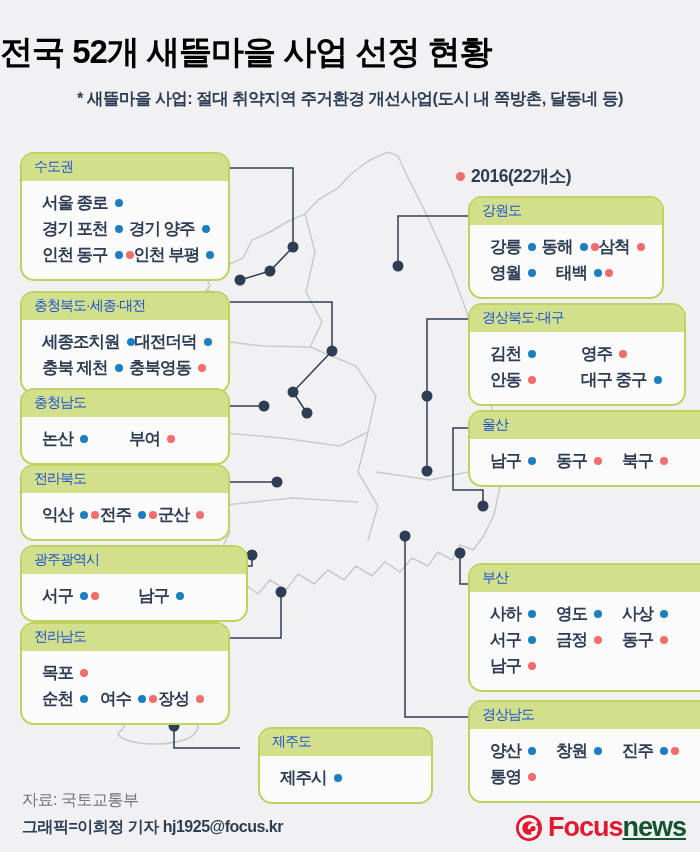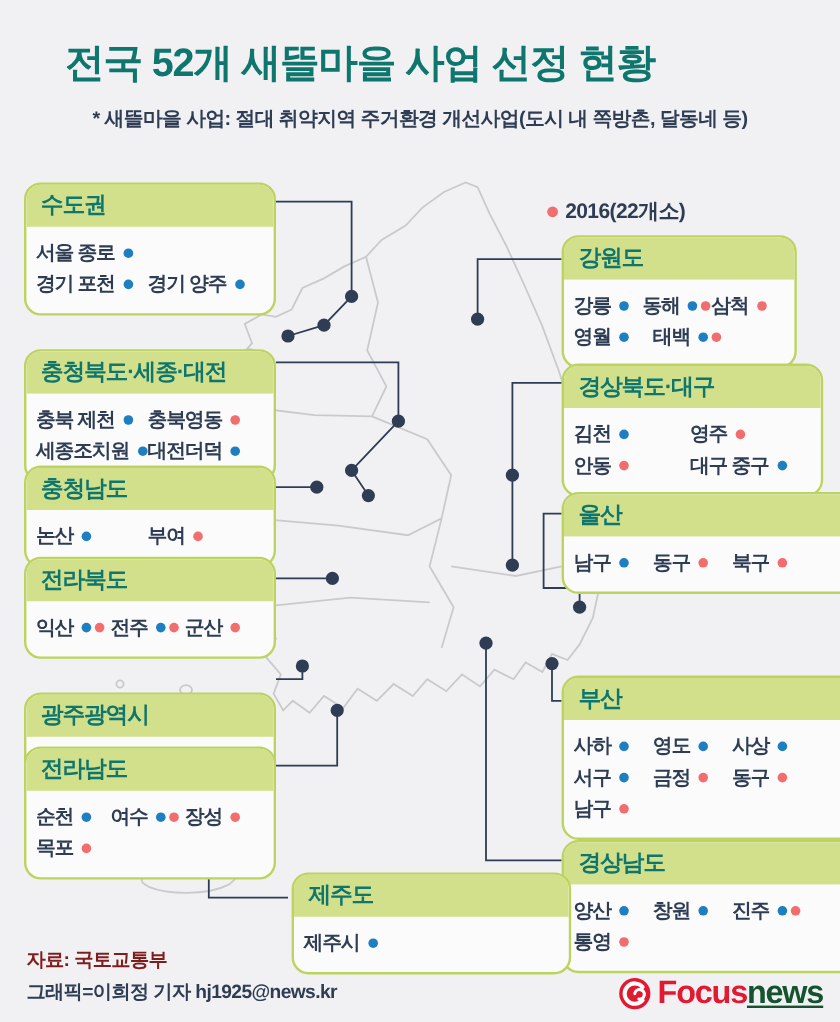--- a/index.html
+++ b/index.html
@@ -3,22 +3,22 @@
 <meta charset="utf-8">
 <style>
   html,body{margin:0;padding:0;}
   body{
     width:700px;height:852px;position:relative;overflow:hidden;
     background:#f1f1f3;
     font-family:"Liberation Sans","DejaVu Sans",sans-serif;
     color:#2e3d54;
   }
   .page-title{
-    position:absolute;top:30px;left:0;width:600px;text-align:center;
-    font-size:33px;letter-spacing:-1px;font-weight:600;color:#0f766e;white-space:nowrap;
+    position:absolute;top:30px;left:0;width:600px;text-align:left;
+    font-size:33px;letter-spacing:-1px;font-weight:600;color:#000000;white-space:nowrap;
   }
   .page-title .hv{font-weight:800;}
   .page-subtitle{
     position:absolute;top:88px;left:0;width:700px;text-align:center;
     font-size:16.5px;font-weight:600;color:#2e3d54;letter-spacing:-0.5px;
   }
   .legend{
     position:absolute;top:164px;left:456px;display:flex;gap:16px;align-items:center;
     font-size:17.5px;font-weight:700;color:#2e3d54;letter-spacing:-0.5px;white-space:nowrap;
   }
@@ -27,31 +27,31 @@
   .db{background:#1e7ec2;}
   .dr{background:#f26d6d;}
   .map-svg{position:absolute;left:0;top:0;z-index:0;}
   .region-box{
     position:absolute;z-index:2;
     background:#fbfbfc;border:2.5px solid #bcd45f;border-radius:14px;
     overflow:hidden;box-sizing:border-box;
   }
   .region-header{
     background:#d2e08c;padding:4px 12px 5px 12px;
-    font-size:19px;font-weight:700;color:#0f766e;letter-spacing:-1px;white-space:nowrap;
+    font-size:14px;font-weight:400;color:#1d4ed8;letter-spacing:-1px;white-space:nowrap;
   }
-  .region-body{padding:7px 12px 9px 8px;}
+  .region-body{padding:7px 12px 9px 20px;}
   .rrow{display:flex;align-items:center;margin:4px 0;}
   .place{display:inline-flex;align-items:center;white-space:nowrap;}
   .place.w2{width:102px;}
   .place.w3{width:66px;}
   .pname{font-size:16.5px;font-weight:600;color:#2e3d54;letter-spacing:-1px;}
   .dots{display:inline-flex;gap:3px;margin-left:7px;align-items:center;}
   .dots .dot{width:8px;height:8px;}
-  .footer-source{position:absolute;left:22px;top:790px;font-size:16px;font-weight:700;letter-spacing:-0.5px;color:#7f1d1d;z-index:3;}
+  .footer-source{position:absolute;left:22px;top:790px;font-size:16px;font-weight:400;letter-spacing:-0.5px;color:#737373;z-index:3;}
   .footer-credit{position:absolute;left:22px;top:817px;font-size:16px;font-weight:600;letter-spacing:-0.5px;color:#2e3d54;z-index:3;}
   .logo{position:absolute;right:14px;top:812px;display:flex;align-items:center;gap:5px;z-index:3;}
   .logo-text{font-size:27px;font-weight:800;letter-spacing:-1px;}
   .logo-brand{color:#e11931;}
   .logo-suffix{color:#14532d;text-decoration:underline;}
 </style>
 </head>
 <body>
 
 <svg class="map-svg" width="700" height="852" viewBox="0 0 700 852">
@@ -145,50 +145,65 @@
             <i class="dot db"></i>
           </span>
         </span>
         <span class="place w2">
           <span class="pname">경기 양주</span>
           <span class="dots">
             <i class="dot db"></i>
           </span>
         </span>
       </div>
+      <div class="rrow">
+        <span class="place w2">
+          <span class="pname">인천 동구</span>
+          <span class="dots">
+            <i class="dot db"></i>
+            <i class="dot dr"></i>
+          </span>
+        </span>
+        <span class="place w2">
+          <span class="pname">인천 부평</span>
+          <span class="dots">
+            <i class="dot db"></i>
+          </span>
+        </span>
+      </div>
     </div>
 </div>
 <div class="region-box" style="left:20px;top:291px;width:210px;">
   <div class="region-header">충청북도·세종·대전</div>
   <div class="region-body">
       <div class="rrow">
         <span class="place w2">
+          <span class="pname">세종조치원</span>
+          <span class="dots">
+            <i class="dot db"></i>
+          </span>
+        </span>
+        <span class="place w2">
+          <span class="pname">대전더덕</span>
+          <span class="dots">
+            <i class="dot db"></i>
+          </span>
+        </span>
+      </div>
+      <div class="rrow">
+        <span class="place w2">
           <span class="pname">충북 제천</span>
           <span class="dots">
             <i class="dot db"></i>
           </span>
         </span>
         <span class="place w2">
           <span class="pname">충북영동</span>
           <span class="dots">
             <i class="dot dr"></i>
-          </span>
-        </span>
-      </div>
-      <div class="rrow">
-        <span class="place w2">
-          <span class="pname">세종조치원</span>
-          <span class="dots">
-            <i class="dot db"></i>
-          </span>
-        </span>
-        <span class="place w2">
-          <span class="pname">대전더덕</span>
-          <span class="dots">
-            <i class="dot db"></i>
           </span>
         </span>
       </div>
     </div>
 </div>
 <div class="region-box" style="left:20px;top:388px;width:210px;">
   <div class="region-header">충청남도</div>
   <div class="region-body">
       <div class="rrow">
         <span class="place w2">
@@ -226,21 +241,21 @@
         </span>
         <span class="place w3">
           <span class="pname">군산</span>
           <span class="dots">
             <i class="dot dr"></i>
           </span>
         </span>
       </div>
     </div>
 </div>
-<div class="region-box" style="left:20px;top:545px;width:210px;margin-top:32px;">
+<div class="region-box" style="left:20px;top:545px;width:228px;">
   <div class="region-header">광주광역시</div>
   <div class="region-body">
       <div class="rrow">
         <span class="place w2">
           <span class="pname">서구</span>
           <span class="dots">
             <i class="dot db"></i>
             <i class="dot dr"></i>
           </span>
         </span>
@@ -251,42 +266,42 @@
           </span>
         </span>
       </div>
     </div>
 </div>
 <div class="region-box" style="left:20px;top:622px;width:210px;">
   <div class="region-header">전라남도</div>
   <div class="region-body">
       <div class="rrow">
         <span class="place w3">
+          <span class="pname">목포</span>
+          <span class="dots">
+            <i class="dot dr"></i>
+          </span>
+        </span>
+      </div>
+      <div class="rrow">
+        <span class="place w3">
           <span class="pname">순천</span>
           <span class="dots">
             <i class="dot db"></i>
           </span>
         </span>
         <span class="place w3">
           <span class="pname">여수</span>
           <span class="dots">
             <i class="dot db"></i>
             <i class="dot dr"></i>
           </span>
         </span>
         <span class="place w3">
           <span class="pname">장성</span>
-          <span class="dots">
-            <i class="dot dr"></i>
-          </span>
-        </span>
-      </div>
-      <div class="rrow">
-        <span class="place w3">
-          <span class="pname">목포</span>
           <span class="dots">
             <i class="dot dr"></i>
           </span>
         </span>
       </div>
     </div>
 </div>
 
 <div class="region-box" style="left:468px;top:196px;width:196px;">
   <div class="region-header">강원도</div>
@@ -468,36 +483,36 @@
         <span class="place w3">
           <span class="pname">통영</span>
           <span class="dots">
             <i class="dot dr"></i>
           </span>
         </span>
       </div>
     </div>
 </div>
 
-<div class="region-box" style="left:243px;top:727px;width:233px;">
+<div class="region-box" style="left:258px;top:727px;width:175px;">
   <div class="region-header">제주도</div>
   <div class="region-body">
       <div class="rrow">
         <span class="place w2">
           <span class="pname">제주시</span>
           <span class="dots">
             <i class="dot db"></i>
           </span>
         </span>
       </div>
     </div>
 </div>
 
 <div class="footer-source">자료: 국토교통부</div>
-<div class="footer-credit">그래픽=이희정 기자 hj1925@news.kr</div>
+<div class="footer-credit">그래픽=이희정 기자 hj1925@focus.kr</div>
 
 <div class="logo">
   <svg width="28" height="28" viewBox="0 0 28 28">
     <circle cx="14" cy="14" r="13" fill="#e11931"></circle>
     <path d="M20.5,8.5 A8.5,8.5 0 1 0 20.5,19.5" stroke="#ffffff" stroke-width="3.4" fill="none" stroke-linecap="round"></path>
     <path d="M14,14 a4,4 0 1 1 3.4,4.6" stroke="#ffffff" stroke-width="2.6" fill="none" stroke-linecap="round"></path>
   </svg>
   <span class="logo-text"><span class="logo-brand">Focus</span><span class="logo-suffix">news</span></span>
 </div>
 

